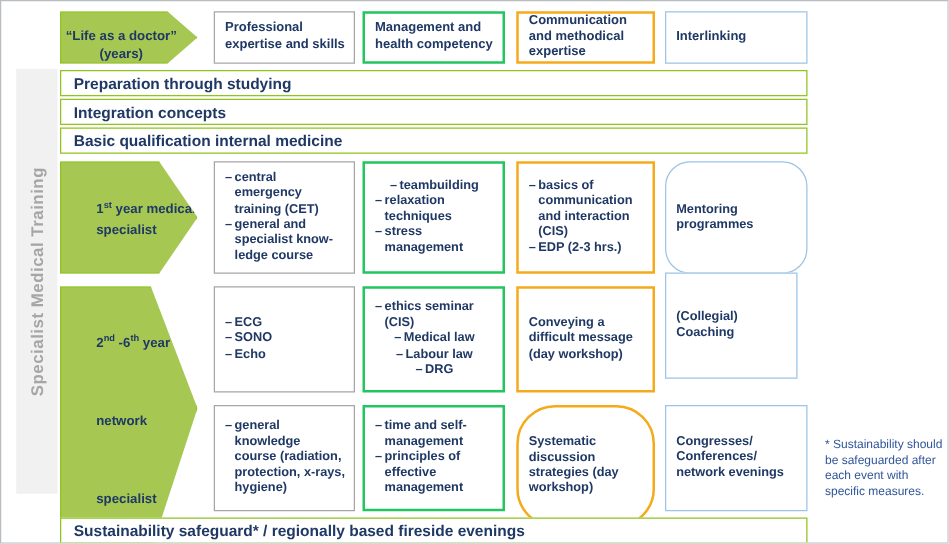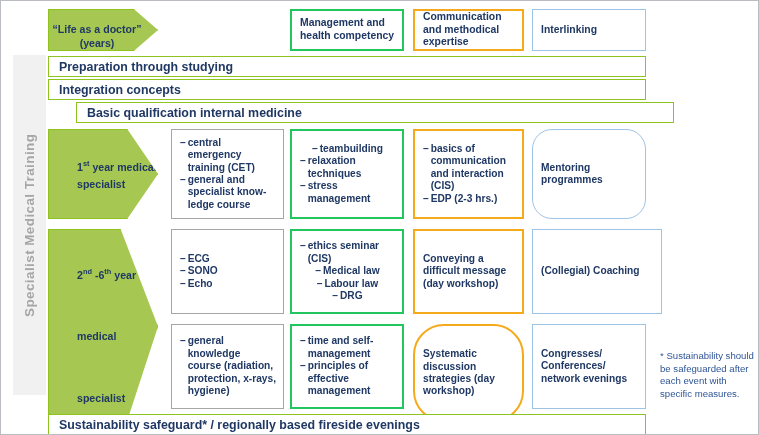--- a/index.html
+++ b/index.html
@@ -142,51 +142,54 @@
 <div id="canvas">
 
   <div class="sidebar-band"></div>
   <div class="sidebar-label">Specialist Medical Training</div>
 
   <div class="greenshape arrow-head arrow-center" style="left:47px; top:8px; width:110px; height:42px; line-height:13.5px;">
     <div>“Life as a doctor”</div>
     <div>(years)</div>
   </div>
 
+  <div class="box b-grey hdr" style="left:170px; top:8px; width:113px; height:42px;">
+    <span>Professional expertise and skills</span>
+  </div>
 
   <div class="box b-blue hdr" style="left:289px; top:8px; width:114px; height:42px;">
     <span>Management and health competency</span>
   </div>
 
   <div class="box b-orange hdr" style="left:412px; top:8px; width:111px; height:42px;">
     <span>Communication and methodical expertise</span>
   </div>
 
   <div class="box b-ltblue hdr" style="left:531px; top:8px; width:114px; height:42px;">
     <span>Interlinking</span>
   </div>
 
   <div class="greenbar" style="left:47px; top:55px; width:598px; height:21px;">
     <span>Preparation through studying</span>
   </div>
   <div class="greenbar" style="left:47px; top:78px; width:598px; height:21px;">
     <span>Integration concepts</span>
   </div>
-  <div class="greenbar" style="left:47px; top:101px; width:598px; height:21px;margin-left:28px;">
+  <div class="greenbar" style="left:47px; top:101px; width:598px; height:21px;">
     <span>Basic qualification internal medicine</span>
   </div>
 
   <div class="greenshape pent-1" style="left:47px; top:128px; width:110px; height:90px;">
     <div>1<sup>st</sup> year medical</div>
     <div>specialist</div>
   </div>
 
   <div class="greenshape pent-2" style="left:47px; top:228px; width:110px; height:212px;gap:45px;">
     <div>2<sup>nd</sup> -6<sup>th</sup> year</div>
-    <div>medical</div>
+    <div>network</div>
     <div>specialist</div>
   </div>
 
   <div class="box b-grey" style="left:170px; top:128px; width:113px; height:90px;">
     <div class="list-item">
       <span class="dash">–</span>
       <span class="list-text">central emergency training (CET)</span>
     </div>
     <div class="list-item">
       <span class="dash">–</span>
@@ -255,21 +258,21 @@
     <div class="list-item">
       <span class="dash">–</span>
       <span class="list-text">DRG</span>
     </div>
   </div>
 
   <div class="box b-orange" style="left:412px; top:228px; width:111px; height:85px;">
     <span>Conveying a difficult message (day workshop)</span>
   </div>
 
-  <div class="box b-ltblue" style="left:531px; top:228px; width:130px; height:85px;">
+  <div class="box b-ltblue" style="left:531px; top:217px; width:106px; height:85px;">
     <span>(Collegial) Coaching</span>
   </div>
 
   <div class="box b-grey" style="left:170px; top:323px; width:113px; height:85px;">
     <div class="list-item">
       <span class="dash">–</span>
       <span class="list-text">general knowledge course (radiation, protection, x-rays, hygiene)</span>
     </div>
   </div>
 

